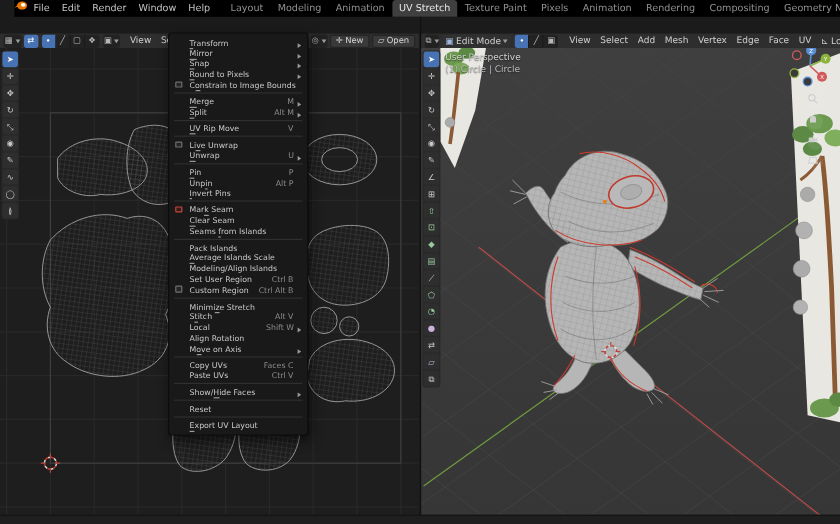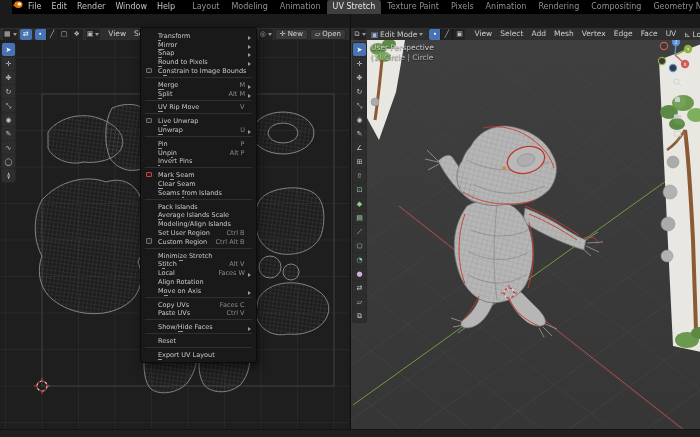--- a/index.html
+++ b/index.html
@@ -589,21 +589,21 @@
         <span class="sc"></span>
         <span class="subpad"></span>
       </div>
       <div class="mi">
         <span class="lbl">S<u>t</u>itch</span>
         <span class="sc">Alt V</span>
         <span class="subpad"></span>
       </div>
       <div class="mi">
         <span class="lbl">Local</span>
-        <span class="sc">Faces W</span>
+        <span class="sc">Shift W</span>
         <span class="sub"></span>
       </div>
       <div class="mi">
         <span class="lbl">Align Rotation</span>
         <span class="sc"></span>
         <span class="subpad"></span>
       </div>
       <div class="mi">
         <span class="lbl">M<u>o</u>ve on Axis</span>
         <span class="sc"></span>

